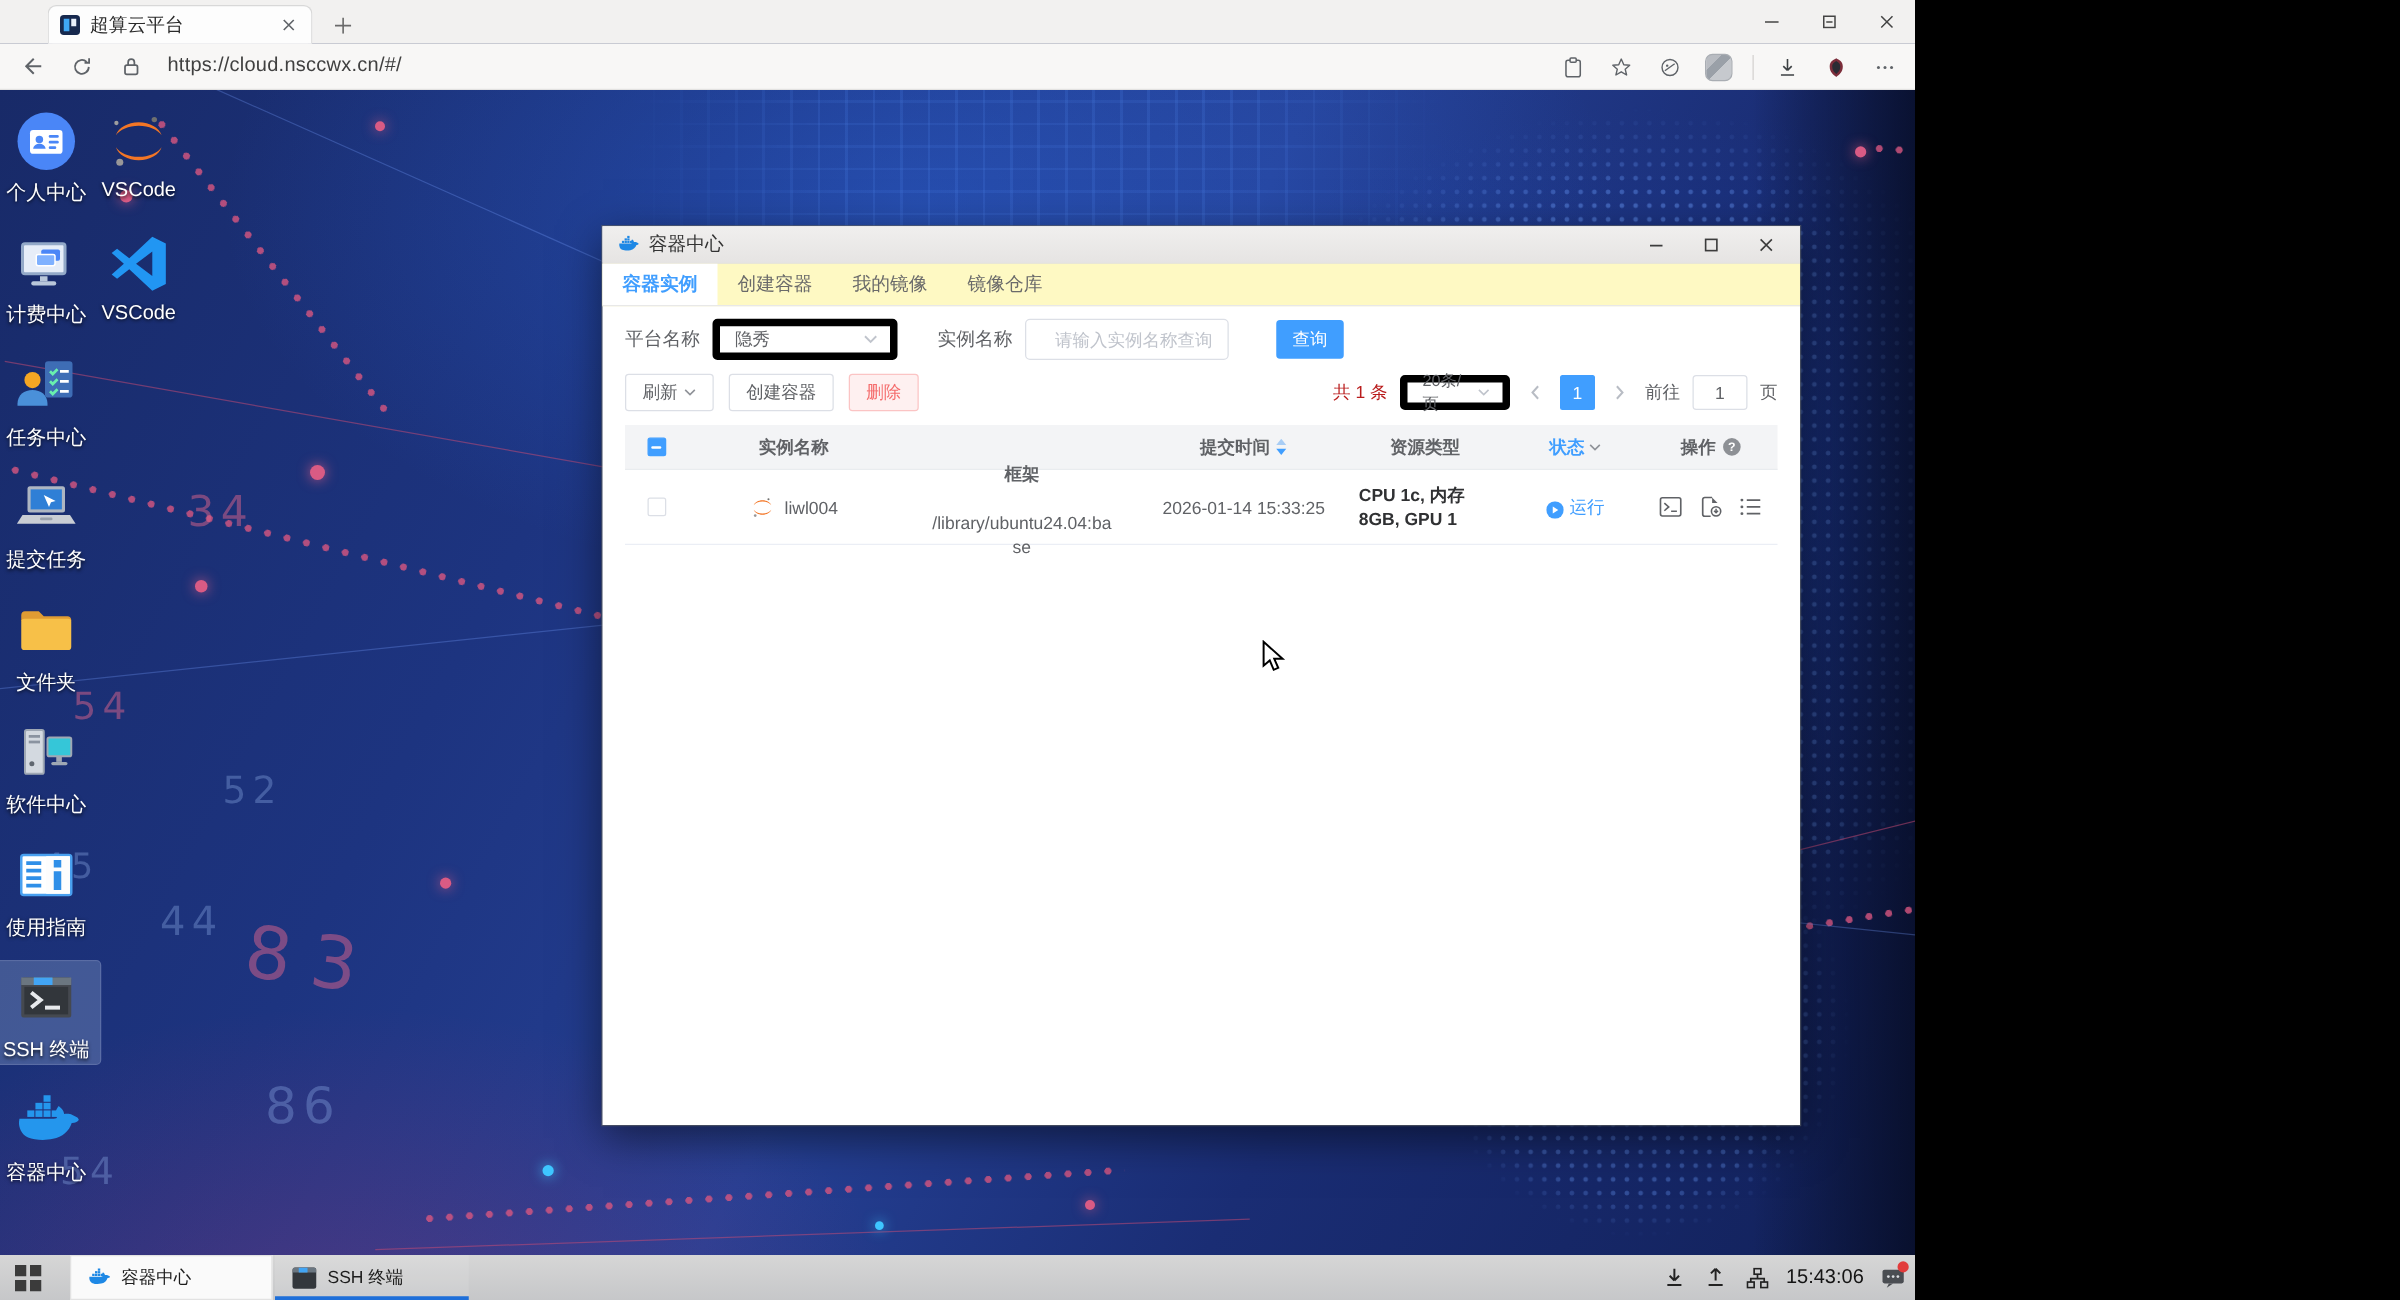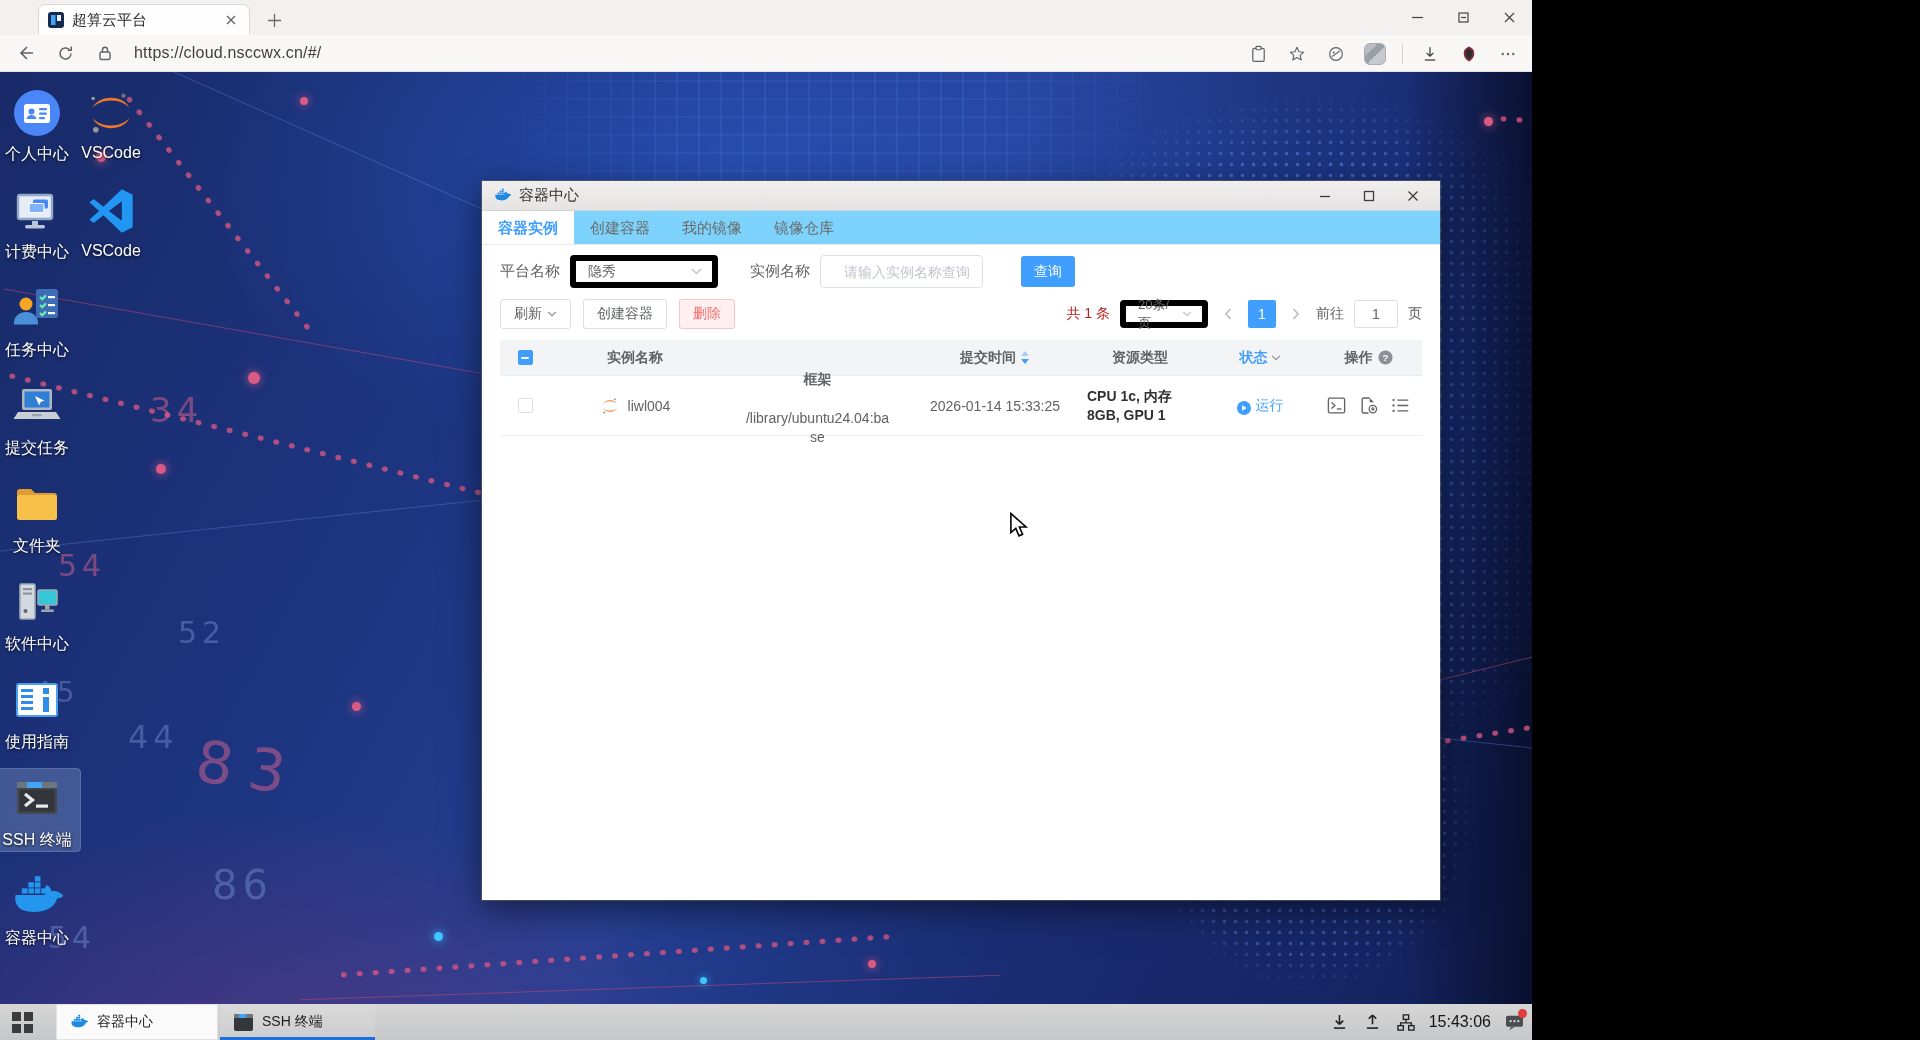--- a/index.html
+++ b/index.html
@@ -106,21 +106,21 @@
   .p11{left:-6px;top:795px}
 
   
   .dialog { position:absolute; left:482px; top:181px; width:958px; height:719px; background:#fff;
     box-shadow:0 0 0 1px rgba(90,95,100,.65), 0 10px 32px rgba(0,0,0,.5); }
   .dlg-titlebar { height:30px; background:linear-gradient(#f0efee,#e6e4e3); border-bottom:1px solid #d7d5d3;
     display:flex; align-items:center; padding:0 12px; gap:8px; }
   .dlg-title { font-size:15px; color:#333; flex:1; }
   .dlg-ctl { display:flex; gap:26px; padding-right:6px; }
   .dlg-ctl span { width:18px; height:18px; display:flex; align-items:center; justify-content:center; }
-  .dlg-tabs { height:34px; background:#7dd3fc; display:flex; border-bottom:1px solid #e8e8e8; }
+  .dlg-tabs { height:34px; background:#fef9c3; display:flex; border-bottom:1px solid #e8e8e8; }
   .dlg-tab { width:92px; line-height:34px; text-align:center; font-size:15px; color:#6a6a6a; }
   .dlg-tab.active { background:#fff; color:var(--accent,#409eff); font-weight:bold; }
   .dlg-body { padding:0 18px; }
 
   .filter-row { margin-top:10px; height:33px; display:flex; align-items:center; }
   .flabel { font-size:15px; color:#606266; }
   .sel { height:33px; border:6px solid #000000; border-radius:4px; display:flex; align-items:center;
     padding:0 10px 0 12px; font-size:14px; color:#606266; background:#fff; justify-content:space-between; }
   .sel-platform { width:148px; margin-left:10px; }
   .txtinput { height:33px; width:163px; border:1px solid #dcdfe6; border-radius:4px; padding:0 12px;

